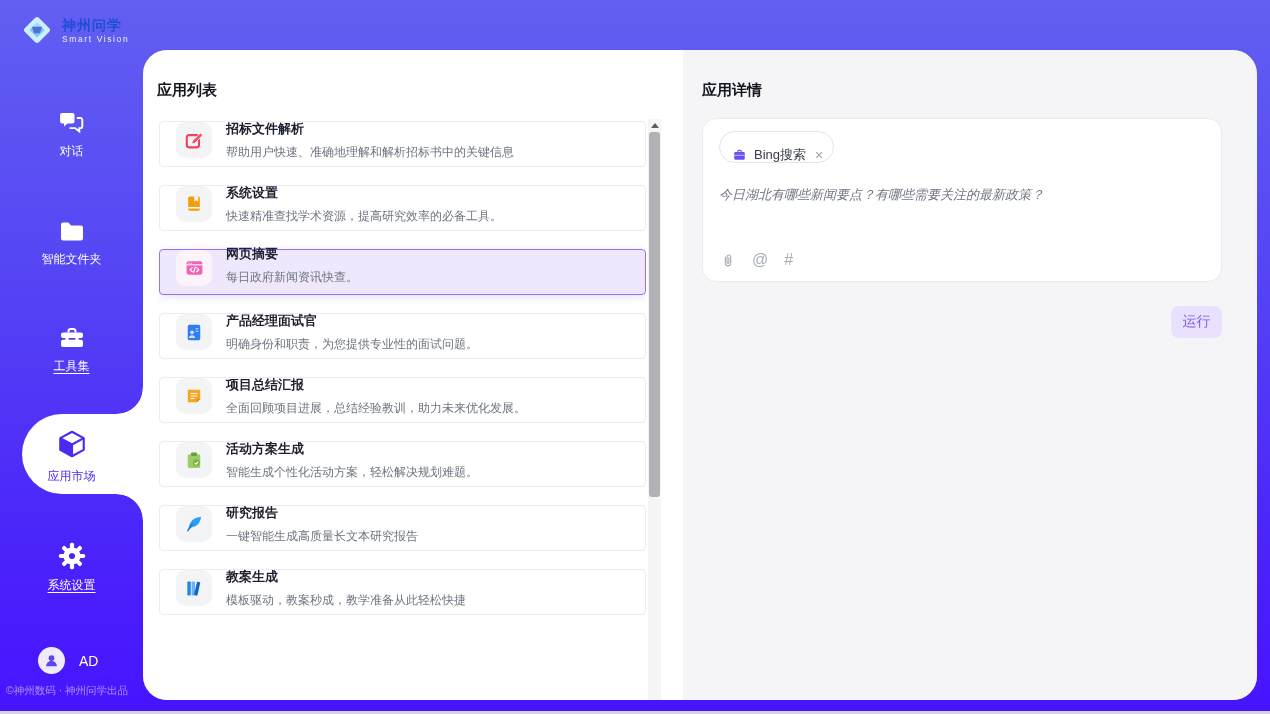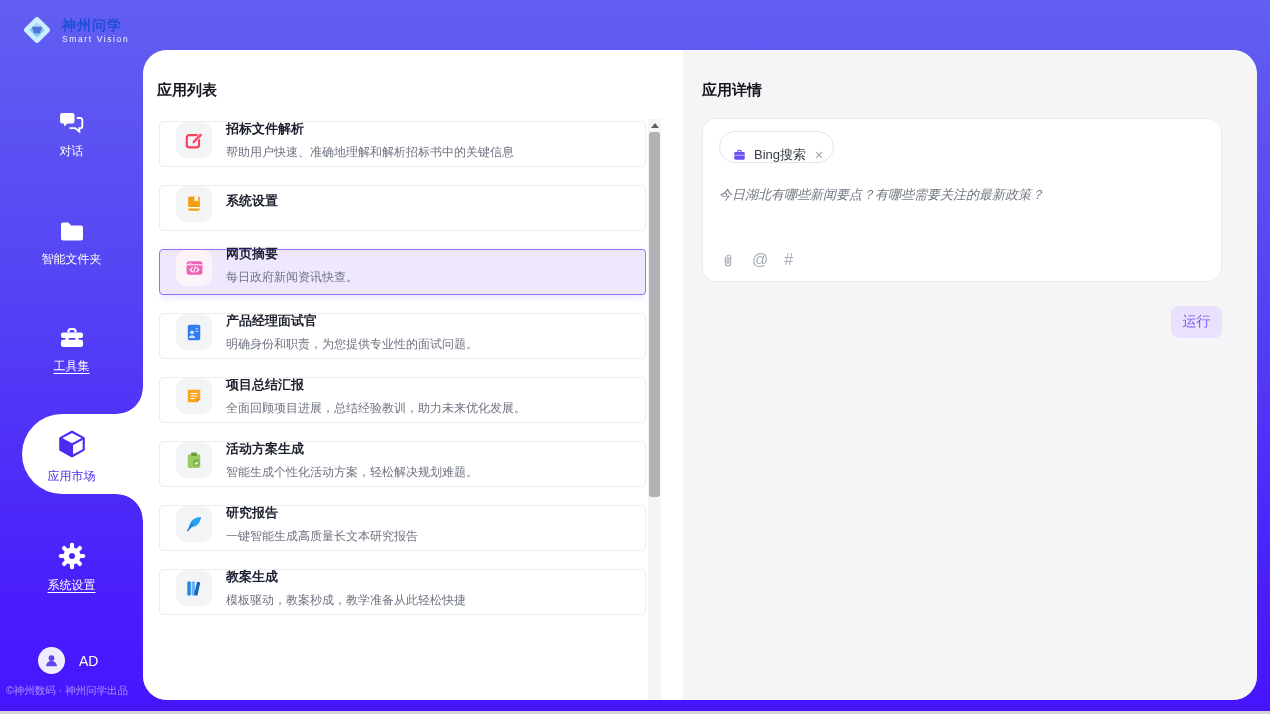--- a/index.html
+++ b/index.html
@@ -198,20 +198,21 @@
       <div class="card">
         <div class="card-icon">
           <svg width="20" height="20" viewBox="0 0 24 24">
             <rect x="5" y="3" width="14" height="17" rx="2" fill="#f59e0b"></rect>
             <path d="M5 16.5h14" stroke="#fff" stroke-width="1.6"></path>
             <path d="M12.5 3v6.2l2.2-1.7L17 9.2V3z" fill="#fff"></path>
           </svg>
         </div>
         <div class="card-texts">
           <div class="card-title">系统设置</div>
+          <div class="card-desc">快速精准查找学术资源，提高研究效率的必备工具。</div>
         </div>
       </div>
 
       <div class="card selected">
         <div class="card-icon">
           <svg width="21" height="20" viewBox="0 0 24 24">
             <rect x="2.5" y="4" width="19" height="16" rx="2.5" fill="#f062b4"></rect>
             <path d="M2.5 8.2h19" stroke="#fff" stroke-width="1.2"></path>
             <circle cx="5.5" cy="6.1" r="0.8" fill="#fff"></circle>
               <circle cx="8" cy="6.1" r="0.8" fill="#fff"></circle>

